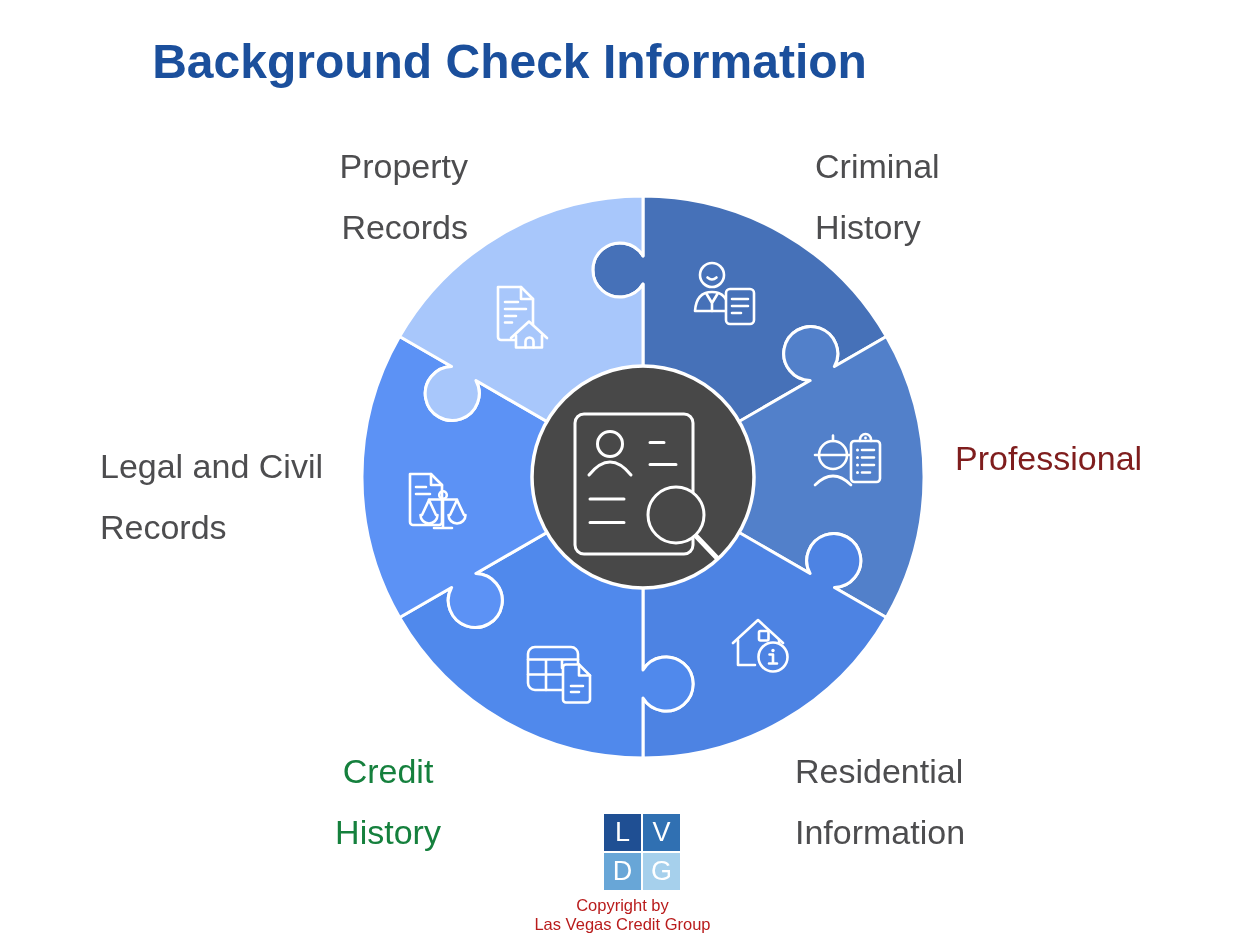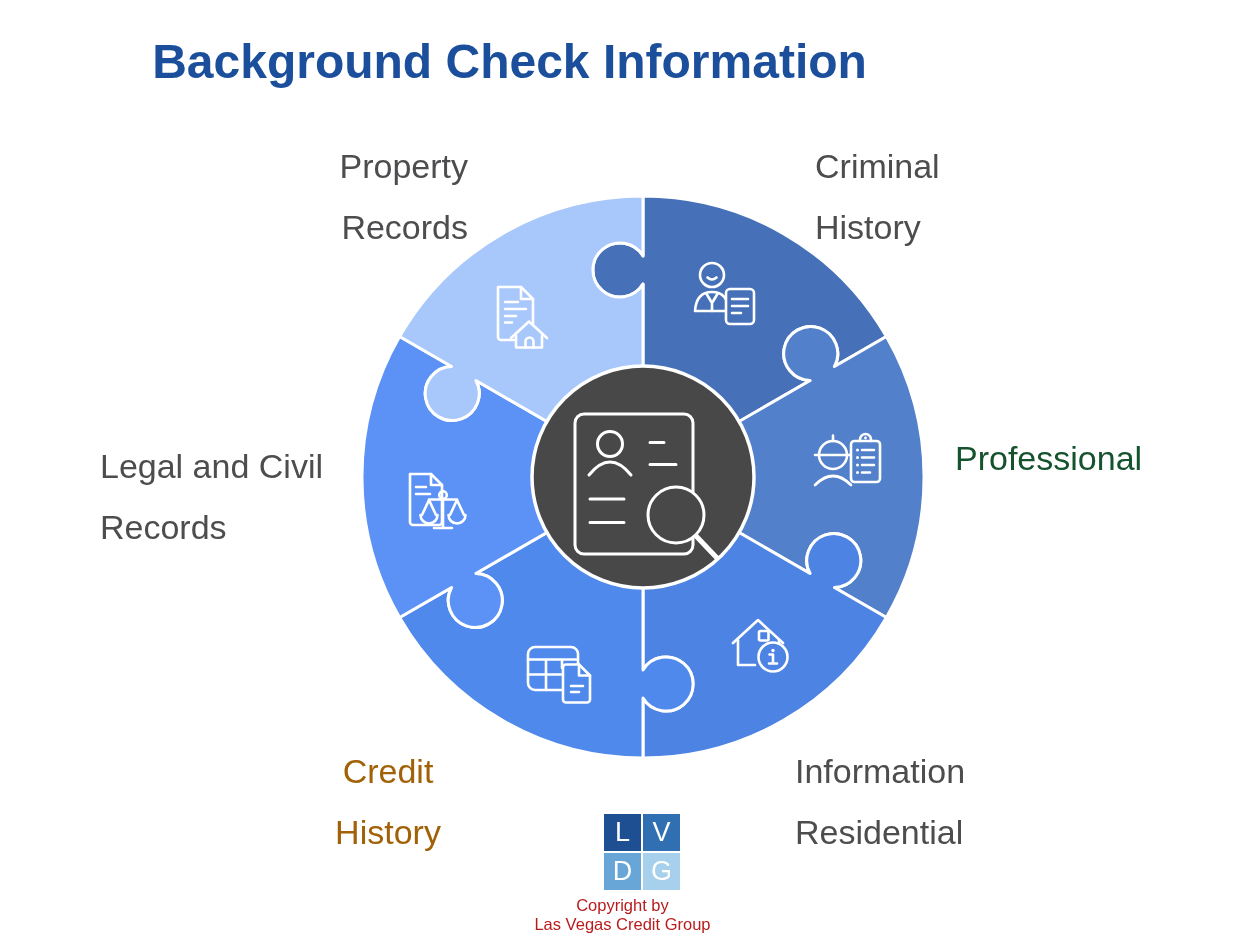--- a/index.html
+++ b/index.html
@@ -36,30 +36,30 @@
     <div>Records</div>
   </div>
   <div class="seg-label" id="label-criminal" style="color: rgb(77, 77, 79);">
     <div>Criminal</div>
     <div>History</div>
   </div>
   <div class="seg-label" id="label-legal" style="color: rgb(77, 77, 79);">
     <div>Legal and Civil</div>
     <div>Records</div>
   </div>
-  <div class="seg-label" id="label-professional" style="color: #14532d; text-align: center;">
+  <div class="seg-label" id="label-professional" style="color: #7f1d1d; text-align: center;">
     <div>Professional</div>
   </div>
-  <div class="seg-label" id="label-credit" style="color: #a16207; text-align: center;">
+  <div class="seg-label" id="label-credit" style="color: #15803d; text-align: center;">
     <div>Credit</div>
     <div>History</div>
   </div>
   <div class="seg-label" id="label-residential" style="color: rgb(77, 77, 79);">
+    <div>Residential</div>
     <div>Information</div>
-    <div>Residential</div>
   </div>
 
   <svg id="wheel" width="1245" height="940" viewBox="0 0 1245 940">
 
     <g id="wedges">
         <path d="M 643 477 L 643.0,284.0 A 27 27 0 1 1 643.0,256.0 L 643.0,196.0 A 281 281 0 0 1 886.4,336.5 L 834.4,366.5 A 27 27 0 1 0 810.1,380.5 Z" fill="#4671B8" stroke="#fff" stroke-width="3" stroke-linejoin="round"></path>
         <path d="M 643 477 L 810.1,380.5 A 27 27 0 1 1 834.4,366.5 L 886.4,336.5 A 281 281 0 0 1 886.4,617.5 L 834.4,587.5 A 27 27 0 1 0 810.1,573.5 Z" fill="#5280CA" stroke="#fff" stroke-width="3" stroke-linejoin="round"></path>
         <path d="M 643 477 L 810.1,573.5 A 27 27 0 1 1 834.4,587.5 L 886.4,617.5 A 281 281 0 0 1 643.0,758.0 L 643.0,698.0 A 27 27 0 1 0 643.0,670.0 Z" fill="#4D83E3" stroke="#fff" stroke-width="3" stroke-linejoin="round"></path>
         <path d="M 643 477 L 643.0,670.0 A 27 27 0 1 1 643.0,698.0 L 643.0,758.0 A 281 281 0 0 1 399.6,617.5 L 451.6,587.5 A 27 27 0 1 0 475.9,573.5 Z" fill="#5089EC" stroke="#fff" stroke-width="3" stroke-linejoin="round"></path>
         <path d="M 643 477 L 475.9,573.5 A 27 27 0 1 1 451.6,587.5 L 399.6,617.5 A 281 281 0 0 1 399.6,336.5 L 451.6,366.5 A 27 27 0 1 0 475.9,380.5 Z" fill="#5C92F5" stroke="#fff" stroke-width="3" stroke-linejoin="round"></path>

